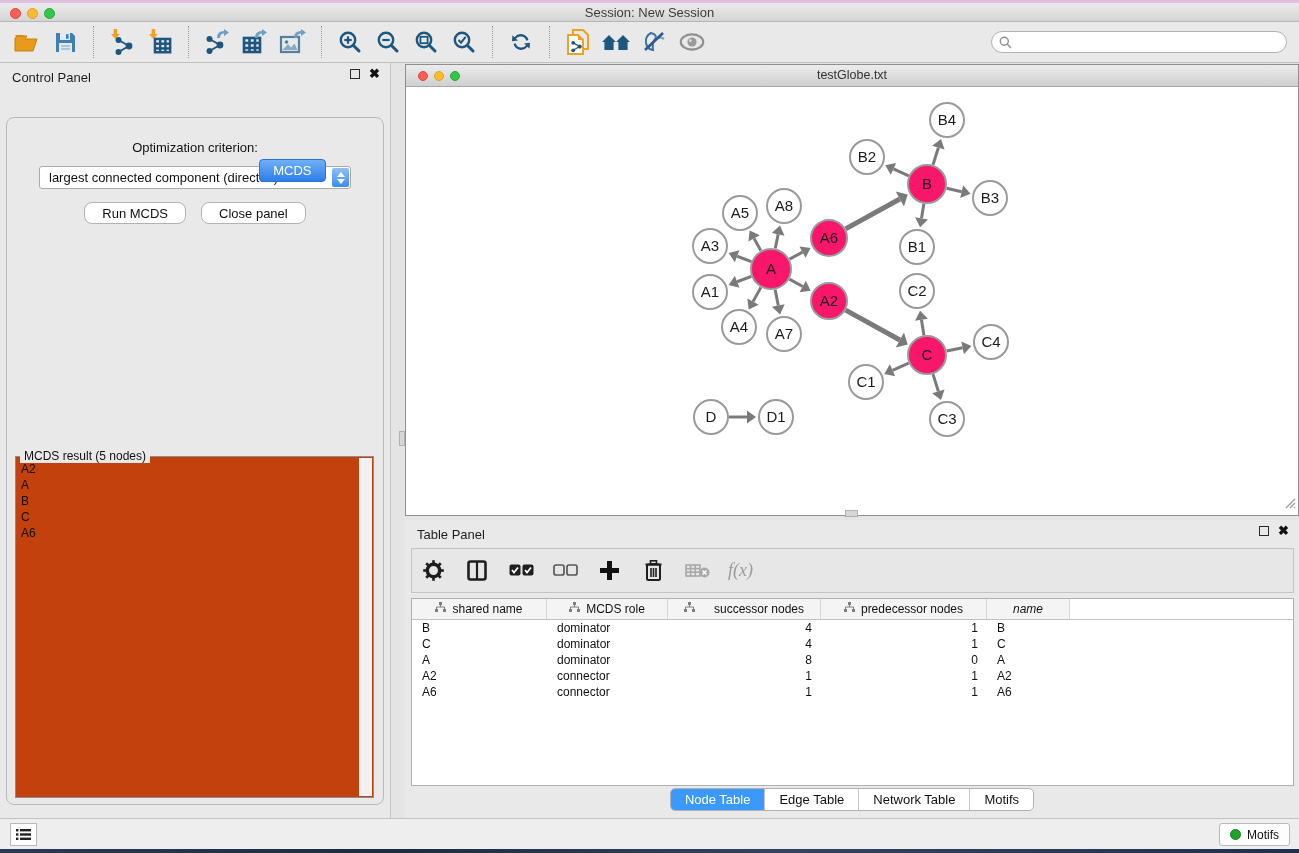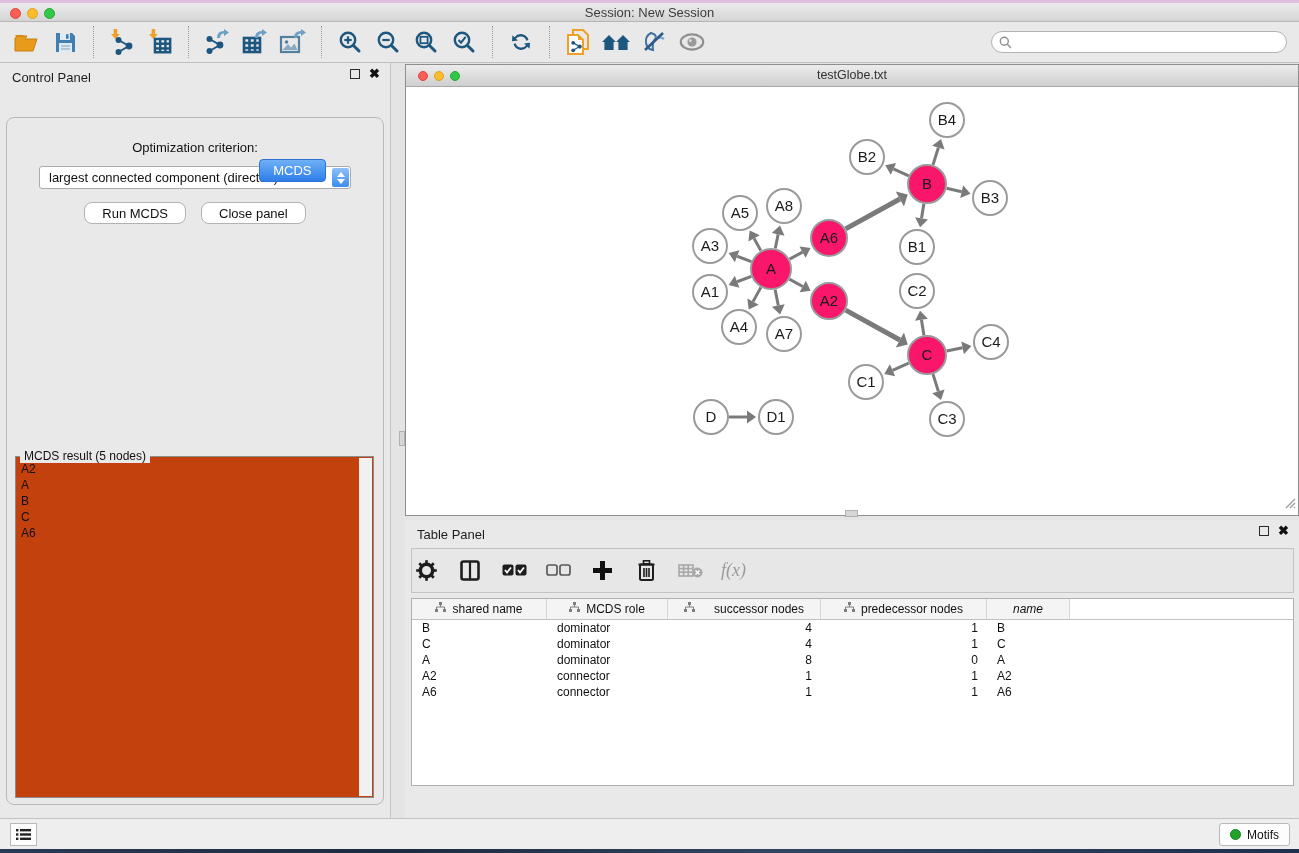--- a/index.html
+++ b/index.html
@@ -85,21 +85,21 @@
   .resize-grip { position:absolute; right:2px; bottom:2px; }
 
   .split-handle-left { position:absolute; left:399px; top:431px; width:6px; height:15px;
                        background:#d6d6d6; border:1px solid #b0b0b0; }
   .split-handle-bottom { position:absolute; left:845px; top:510px; width:13px; height:7px;
                          background:#d6d6d6; border:1px solid #b0b0b0; }
 
   
   .table-panel { position:absolute; left:405px; top:520px; width:894px; height:298px; background:#e9e9e9; }
   .tp-toolbar { position:absolute; left:6px; right:5px; top:28px; height:45px; background:#e7e7e7;
-                border:1px solid #c4c4c4; display:flex; align-items:center; padding-left:1px; gap:18px; }
+                border:1px solid #c4c4c4; display:flex; align-items:center; padding-left:8px; gap:18px; }
   .tp-icon { width:26px; height:26px; display:flex; align-items:center; justify-content:center; cursor:pointer; }
   .fx-label { font-family:"Liberation Serif", serif; font-style:italic; font-size:18px; color:#9a9a9a; }
   .tp-table { position:absolute; left:6px; right:5px; top:78px; height:188px; background:#fff;
               border:1px solid #b0b0b0; overflow:hidden; }
   .th-row { display:flex; height:21px; border-bottom:1px solid #c2c2c2; }
   .th-cell { background:#f4f4f4; border-right:1px solid #d6d6d6; display:flex; align-items:center;
              justify-content:center; gap:6px; font-size:12px; color:#111; }
   .tr-row { display:flex; height:16px; }
   .td-cell { font-size:12px; color:#111; line-height:16px; white-space:nowrap; overflow:hidden; }
   .td-cell.left { text-align:left; padding-left:10px; }
@@ -681,20 +681,28 @@
           </div>
           <div class="tr-row">
             <div class="td-cell left" style="width: 135px;">A6</div>
             <div class="td-cell left" style="width: 121px;">connector</div>
             <div class="td-cell right" style="width: 153px;">1</div>
             <div class="td-cell right" style="width: 166px;">1</div>
             <div class="td-cell left" style="width: 83px;">A6</div>
           </div>
         </div>
     </div>
+    <div class="tp-tabs">
+      <div class="tp-tabbar" id="tp-tabs">
+          <div class="tp-tab selected">Node Table</div>
+          <div class="tp-tab">Edge Table</div>
+          <div class="tp-tab">Network Table</div>
+          <div class="tp-tab">Motifs</div>
+        </div>
+    </div>
   </div>
 
   <div class="statusbar">
     <div class="list-btn">
       <svg width="15" height="13" viewBox="0 0 15 13">
         <rect x="0" y="1" width="2.4" height="2.4" fill="#222"></rect>
           <rect x="4" y="1" width="11" height="2.4" fill="#222"></rect>
         <rect x="0" y="5.3" width="2.4" height="2.4" fill="#222"></rect>
           <rect x="4" y="5.3" width="11" height="2.4" fill="#222"></rect>
         <rect x="0" y="9.6" width="2.4" height="2.4" fill="#222"></rect>

